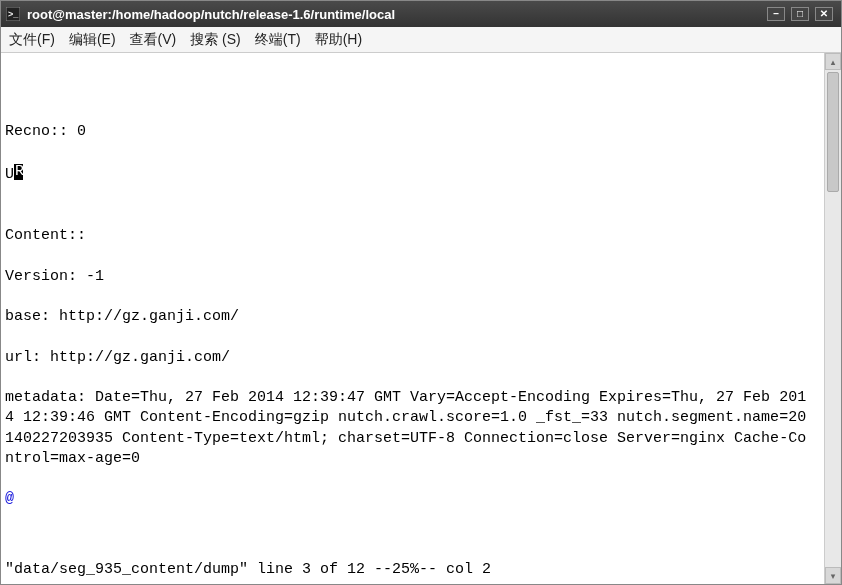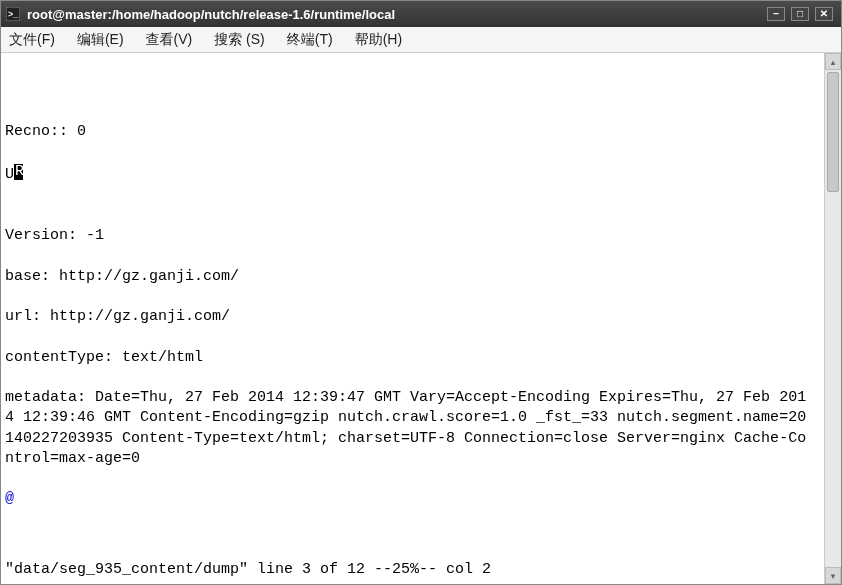--- a/index.html
+++ b/index.html
@@ -54,21 +54,21 @@
     align-items: center;
     justify-content: center;
   }
   .menubar {
     height: 26px;
     background: #f5f5f5;
     border-bottom: 1px solid #ccc;
     display: flex;
     align-items: center;
     padding: 0 8px;
-    gap: 22px;
+    gap: 14px;
     font-size: 14px;
     color: #222;
   }
   .menu-item {
     cursor: pointer;
   }
   .content-wrapper {
     display: flex;
     height: calc(585px - 26px - 26px - 2px);
     background: #fff;
@@ -163,24 +163,24 @@
   <span class="menu-item">终端(T)</span>
   <span class="menu-item">帮助(H)</span>
 </div>
 
 <div class="content-wrapper">
   <div class="terminal-area">
 <span class="term-line"> </span>
 <span class="term-line">Recno:: 0</span>
 <span class="term-line"><span>U</span><span class="cursor-block"><span style="position:absolute;left:1px;top:-2px;color:#fff;">R</span></span></span>
 <span class="term-line"></span>
+<span class="term-line">Content::</span>
 <span class="term-line">Version: -1</span>
 <span class="term-line">base: http://gz.ganji.com/</span>
 <span class="term-line">url: http://gz.ganji.com/</span>
-<span class="term-line">contentType: text/html</span>
 <span class="term-line">metadata: Date=Thu, 27 Feb 2014 12:39:47 GMT Vary=Accept-Encoding Expires=Thu, 27 Feb 2014 12:39:46 GMT Content-Encoding=gzip nutch.crawl.score=1.0 _fst_=33 nutch.segment.name=20140227203935 Content-Type=text/html; charset=UTF-8 Connection=close Server=nginx Cache-Control=max-age=0</span>
 <span class="term-line blue-brace">@</span>
 
 
 
 
 
 
 
 <span class="term-line status-line">"data/seg_935_content/dump" line 3 of 12 --25%-- col 2</span>

